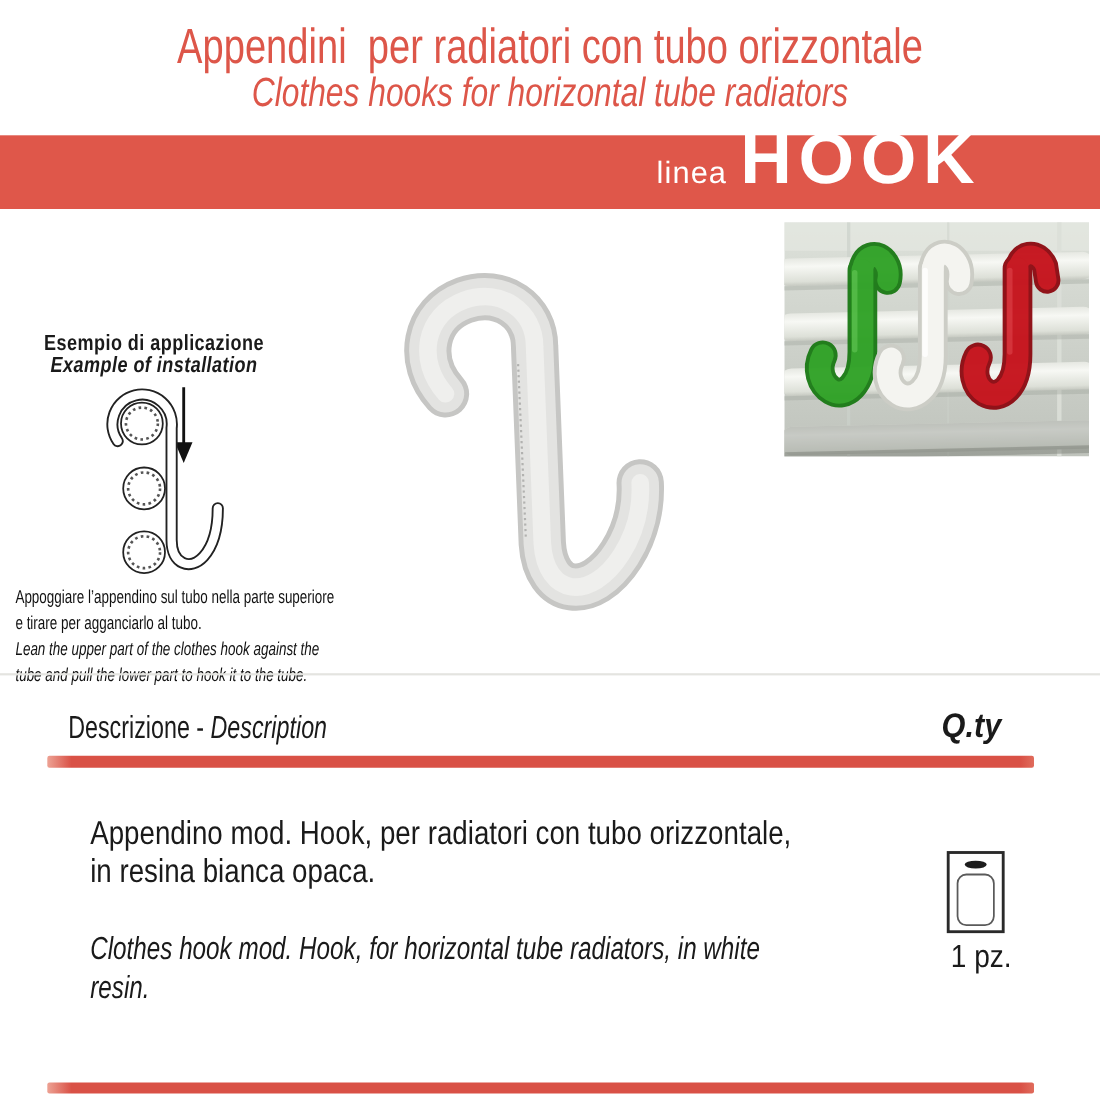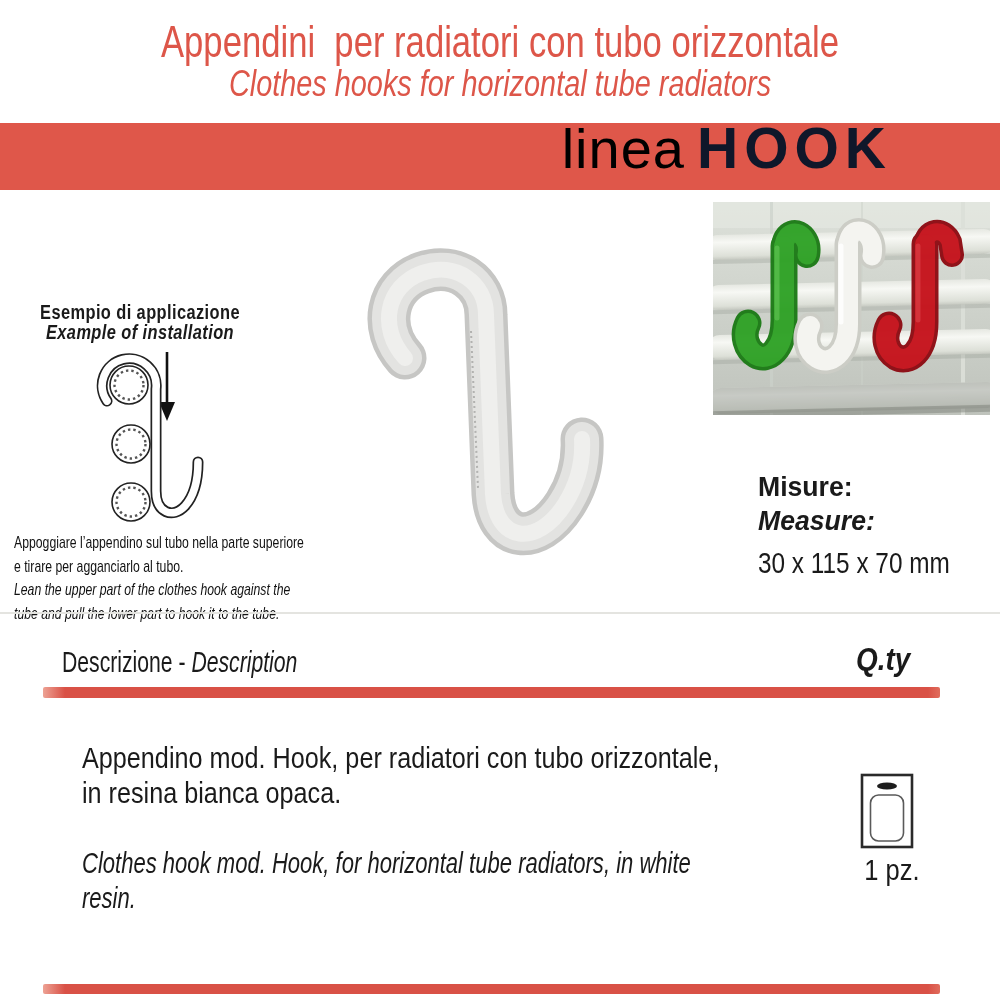--- a/index.html
+++ b/index.html
@@ -17,22 +17,22 @@
   }
   .subtitle {
     left:0; top:63px; width:1000px; text-align:center;
     font-size:37px; font-style:italic; color:#dd5649;
     transform:scaleX(0.78); transform-origin:50% 0;
   }
   .banner {
     left:0; top:123px; width:1000px; height:67px; background:#df574a;
   }
   .banner-text { position:absolute; right:108px; bottom:9px; white-space:nowrap; }
-  .banner-prefix { font-size:56px; color:#000000; letter-spacing:1px; }
-  .banner-name { font-size:57px; font-weight:800; color:#0f172a; letter-spacing:6px; margin-left:12px; }
+  .banner-prefix { font-size:28px; color:#ffffff; letter-spacing:1px; }
+  .banner-name { font-size:65px; font-weight:800; color:#ffffff; letter-spacing:6px; margin-left:12px; }
 
   
   .install-head-it {
     left:15px; top:301px; width:250px; text-align:center;
     font-size:20px; font-weight:700; letter-spacing:0.5px;
     transform:scaleX(0.82); transform-origin:50% 0;
   }
   .install-head-en {
     left:15px; top:321px; width:250px; text-align:center;
     font-size:20px; font-weight:700; font-style:italic; letter-spacing:0.5px;
@@ -183,25 +183,20 @@
 
     <g opacity="0.97">
       <path d="M212,46 C212,26 231,25 237,40 L239,53" fill="none" stroke="#8e0d14" stroke-width="24" stroke-linecap="round"></path>
       <path d="M212,42 L212,120 C212,150 196,162 183,155 C173,149 170,135 176,123" fill="none" stroke="#8e0d14" stroke-width="27" stroke-linecap="round"></path>
       <path d="M212,46 C212,26 231,25 237,40 L239,53" fill="none" stroke="#c6141d" stroke-width="17" stroke-linecap="round"></path>
       <path d="M212,42 L212,120 C212,150 196,162 183,155 C173,149 170,135 176,123" fill="none" stroke="#c6141d" stroke-width="20" stroke-linecap="round"></path>
       <path d="M205,44 L205,118" fill="none" stroke="#e04048" stroke-width="5" stroke-linecap="round" opacity="0.6"></path>
     </g>
   </svg>
 
-  <div class="abs measures">
-    <div class="m1">Misure:</div>
-    <div class="m2">Measure:</div>
-    <div class="m3">30 x 115 x 70 mm</div>
-  </div>
 
   <div class="abs hairline"></div>
   <div class="abs th-desc">
     <span>Descrizione</span><span style="white-space:pre;"> - </span><span class="en">Description</span>
   </div>
   <div class="abs th-qty">Q.ty</div>
   <div class="abs redbar redbar-top"></div>
 
   <div class="abs desc-it">
     <div>Appendino mod. Hook, per radiatori con tubo orizzontale,</div>

